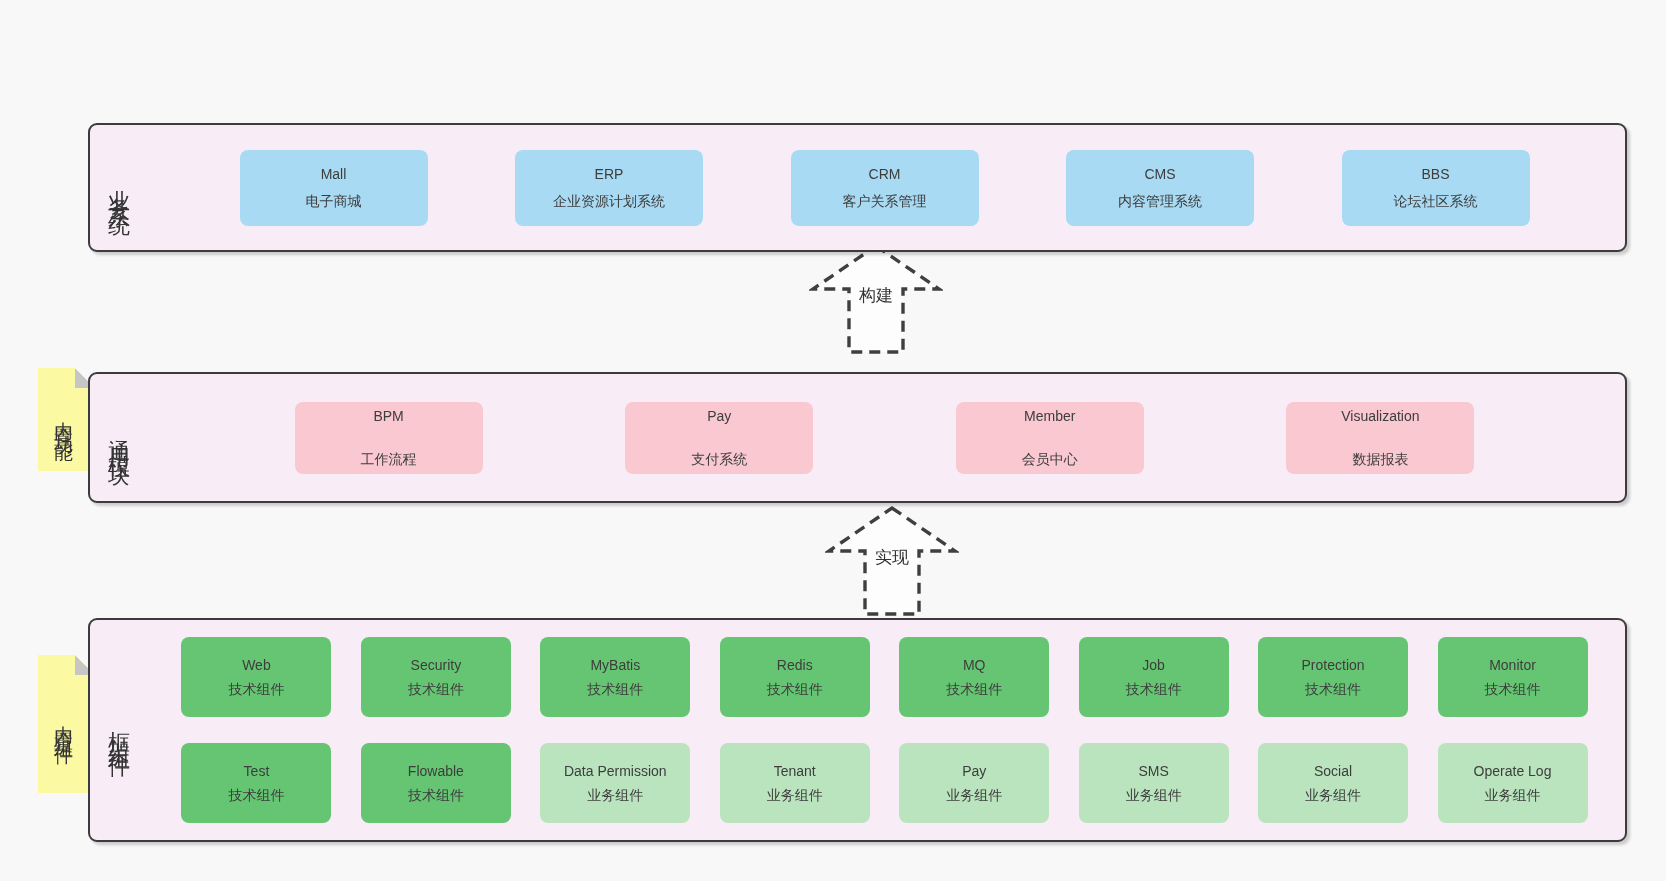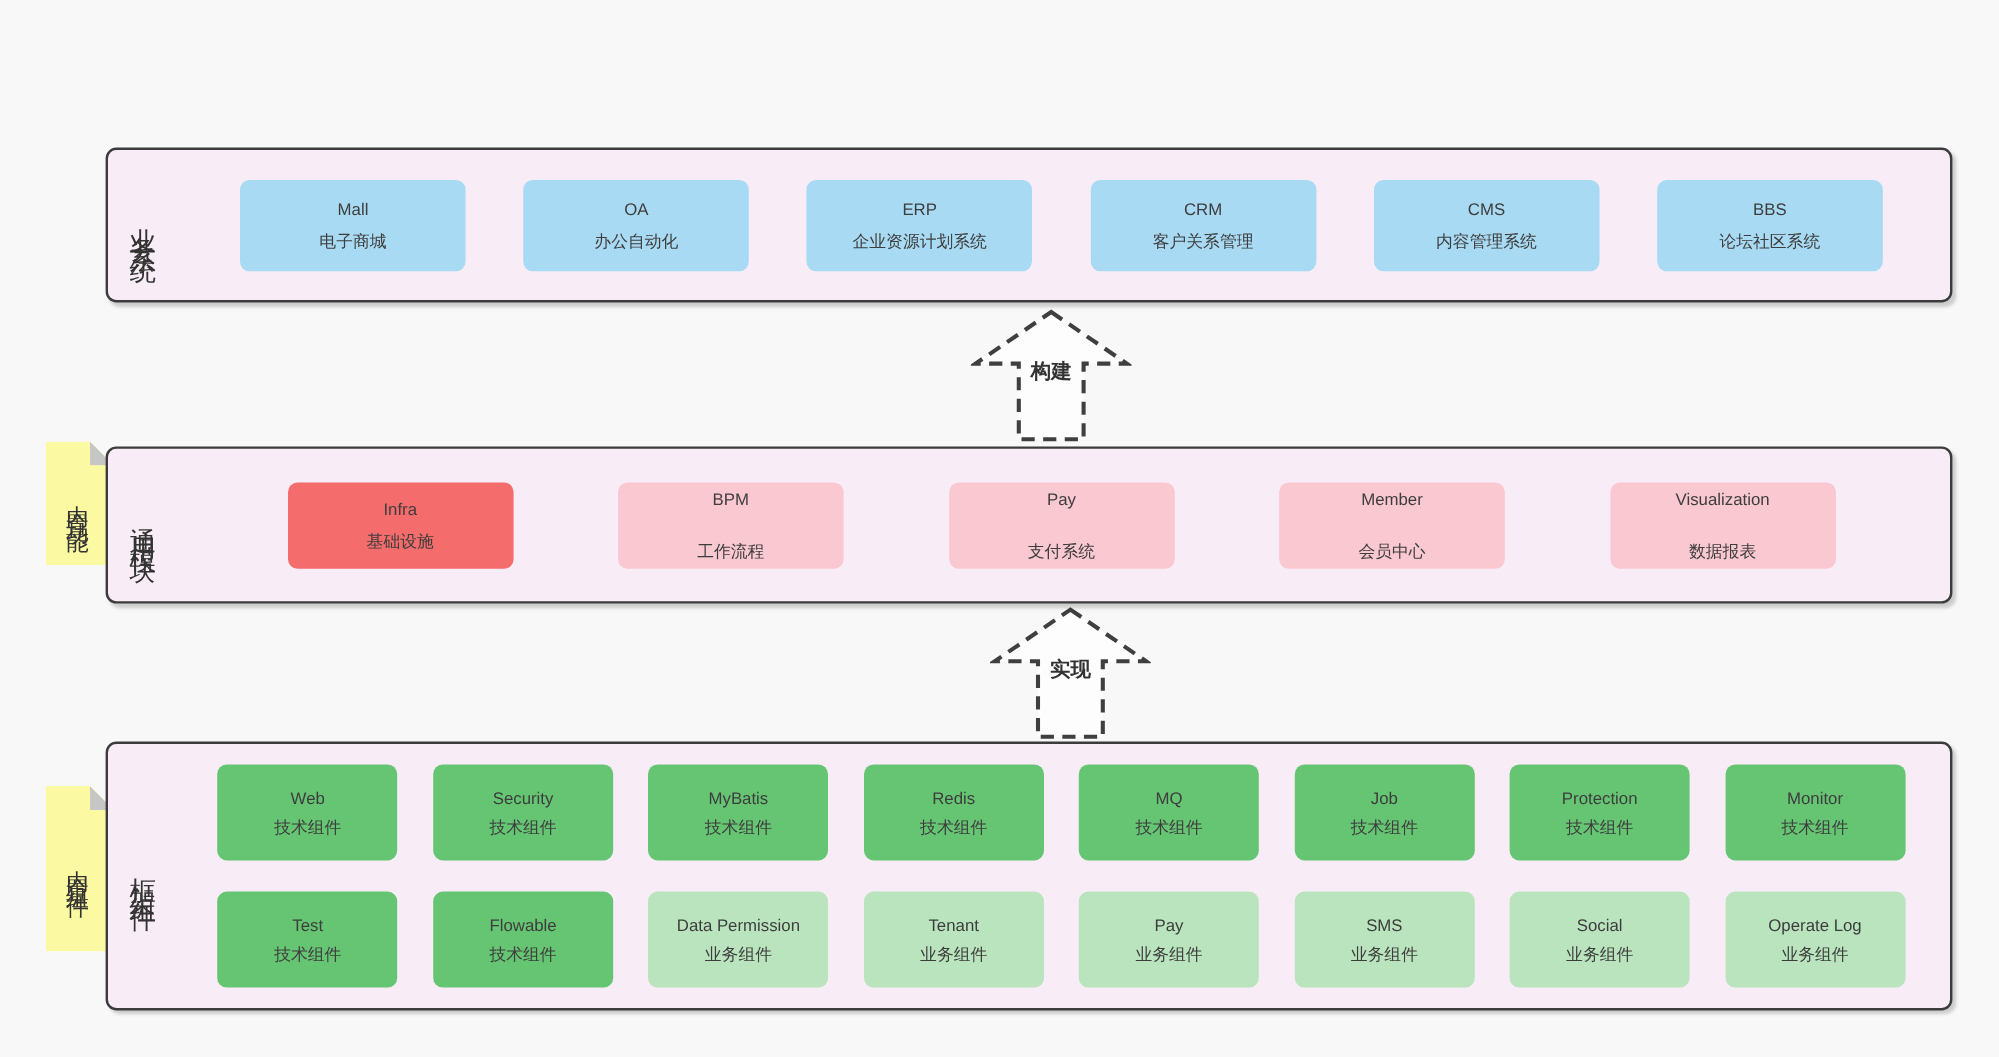--- a/index.html
+++ b/index.html
@@ -80,22 +80,22 @@
     writing-mode:vertical-rl;text-orientation:upright;
     font-size:19px;letter-spacing:7px;color:#333;
     margin-right:6px;
   }
   
   .arrow{
     position:absolute;
     width:134px;height:114px;
     z-index:1;
   }
-  #arrow1{left:809px;top:256px;font-weight:bold;}
-  #arrow2{left:825px;top:504px;font-weight:bold;}
+  #arrow1{left:809px;top:242px;}
+  #arrow2{left:825px;top:504px;}
   .arrow svg{display:block;}
   .arrow-label{
     position:absolute;left:0;right:0;top:42px;
     text-align:center;
     font-size:17px;color:#333;
     width:fit-content;margin:0 auto;
     background:var(--arrow_fill,#fdfdfd);
     padding:0 3px;
   }
 </style>
@@ -106,24 +106,20 @@
 
   <section class="layer" id="layer1">
     <div class="v-label">业务系统</div>
     <div class="rows">
       <div class="row cols6">
           <div class="box box-blue">
             <div class="box-name">Mall</div>
             <div class="box-desc">电子商城</div>
           </div>
           <div class="box box-blue">
-            <div class="box-name">OA</div>
-            <div class="box-desc">办公自动化</div>
-          </div>
-          <div class="box box-blue">
             <div class="box-name">ERP</div>
             <div class="box-desc">企业资源计划系统</div>
           </div>
           <div class="box box-blue">
             <div class="box-name">CRM</div>
             <div class="box-desc">客户关系管理</div>
           </div>
           <div class="box box-blue">
             <div class="box-name">CMS</div>
             <div class="box-desc">内容管理系统</div>
@@ -145,24 +141,20 @@
 
   <div class="sticky-note" id="note1">
     <span class="fold"></span>
     <span class="v-note">内置功能</span>
   </div>
 
   <section class="layer" id="layer2">
     <div class="v-label">通用模块</div>
     <div class="rows">
       <div class="row cols6">
-          <div class="box box-red">
-            <div class="box-name">Infra</div>
-            <div class="box-desc">基础设施</div>
-          </div>
           <div class="box box-pink">
             <div class="box-name">BPM</div>
             <div class="box-desc">工作流程</div>
           </div>
           <div class="box box-pink">
             <div class="box-name">Pay</div>
             <div class="box-desc">支付系统</div>
           </div>
           <div class="box box-pink">
             <div class="box-name">Member</div>

